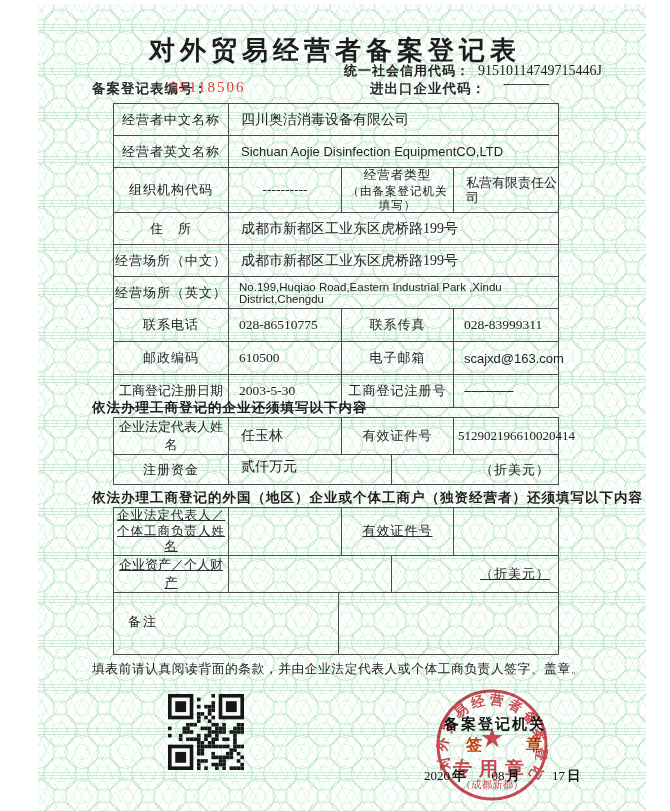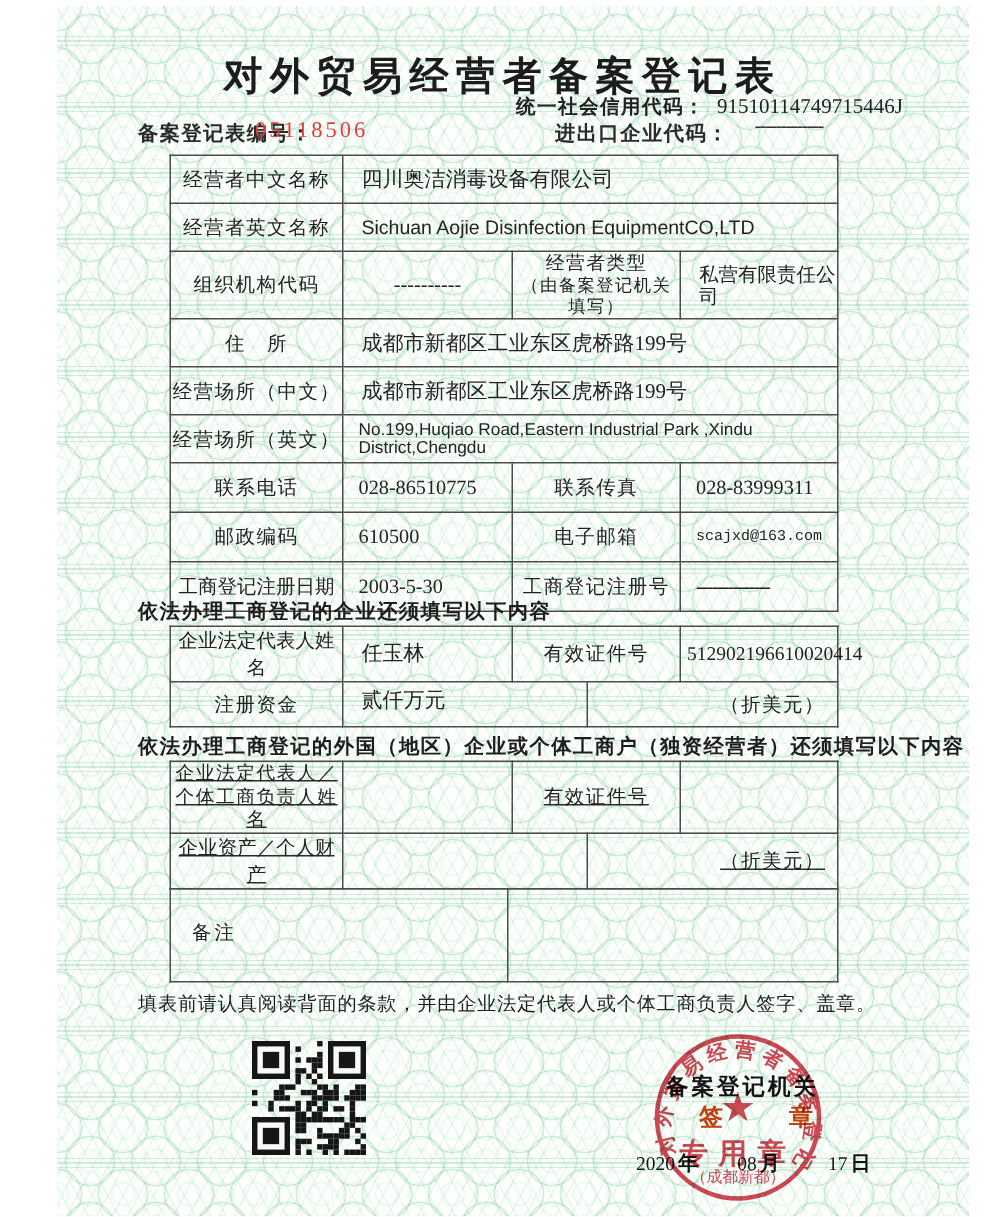--- a/index.html
+++ b/index.html
@@ -42,21 +42,21 @@
   td{
     border:1px solid #4c4c4c;overflow:visible;
     font-size:13px;color:#222;vertical-align:middle;
     padding:0;
   }
   td.lab{text-align:center;letter-spacing:1px;margin-top:21px;}
   td.val{padding-left:12px;font-family:"Liberation Serif",serif;font-size:14px;}
   td.val-sans{padding-left:12px;font-size:13px;}
   td.val-sm{padding-left:10px;font-size:11.5px;}
   td.num{padding-left:10px;font-family:"Liberation Serif",serif;font-size:13.5px;white-space:nowrap;}
-  td.mono{padding-left:10px;font-family:Liberation Mono, monospace;font-size:10px;}
+  td.mono{padding-left:10px;font-family:Liberation Sans, sans-serif;font-size:13px;}
   td.right{text-align:right;padding-right:8px;letter-spacing:1px;}
   .two-line{line-height:1.25;font-size:12.5px;}
   .two-line .l2{font-size:11.5px;display:block;}
   .sec-heading{font-size:13.5px;font-weight:bold;letter-spacing:1px;color:#1e1e1e;white-space:nowrap;}
   .remarks-label{vertical-align:top;padding:20px 0 0 14px;text-align:left;letter-spacing:2px;}
   .footer-note{left:92px;top:661px;font-size:12.8px;font-weight:normal;letter-spacing:.5px;white-space:nowrap;color:#1e1e1e;}
   
   .authority{left:434px;top:696px;width:122px;text-align:center;font-size:15px;font-weight:bold;letter-spacing:2px;color:#151515;z-index:2;margin-top:19px;}
   .sig{left:466px;top:735px;font-size:16px;font-weight:bold;letter-spacing:14px;color:#c2410c;z-index:2;white-space:nowrap;}
   .sign-date{left:424px;top:767px;font-size:13px;color:#151515;z-index:2;white-space:nowrap;}

